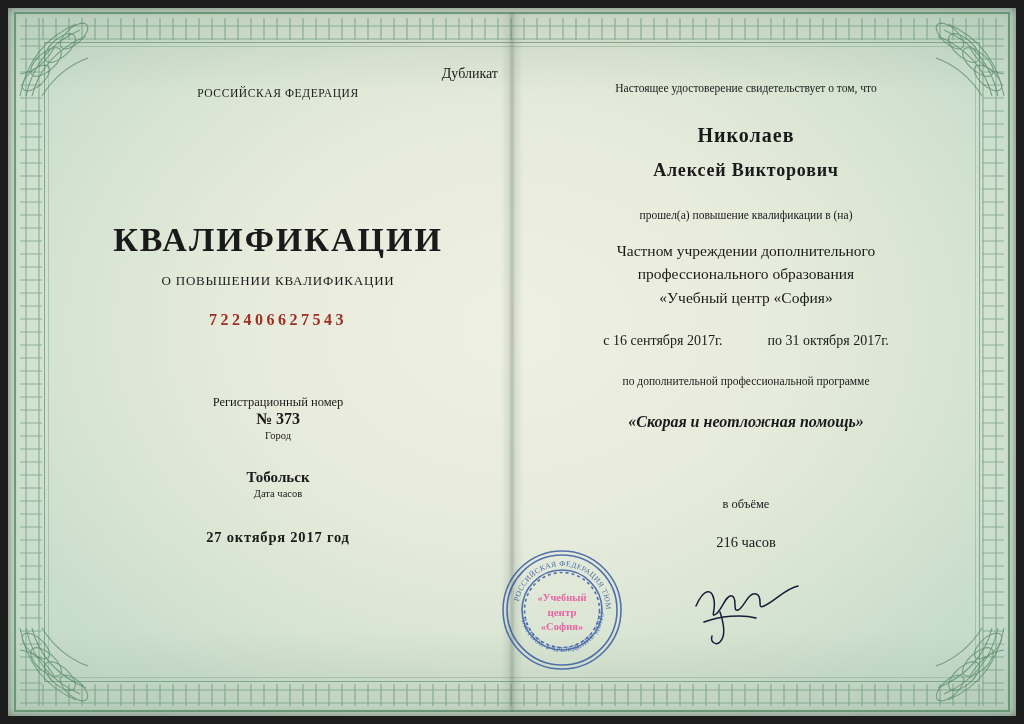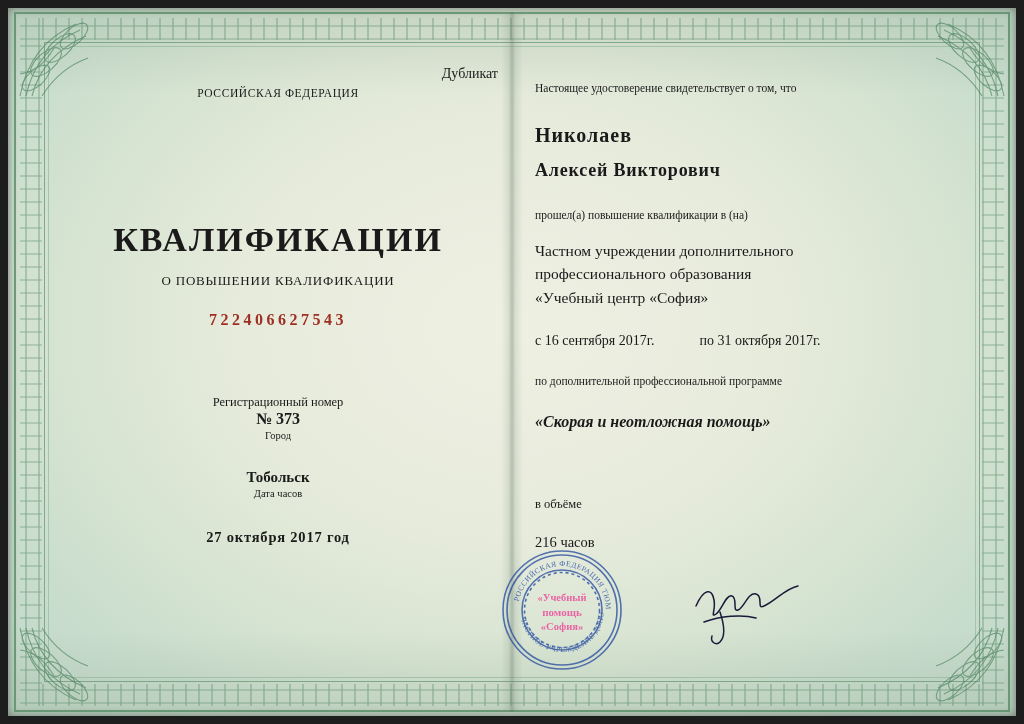--- a/index.html
+++ b/index.html
@@ -100,21 +100,21 @@
   }
 
   
   .col {
     position: absolute;
     top: 56px;
     height: 612px;
     box-sizing: border-box;
   }
   .col-left  { left: 58px;  width: 440px; text-align: center; }
-  .col-right { left: 535px; width: 452px; }
+  .col-right { left: 520px; width: 452px; text-align: center; }
 
   .t { color: #1a1a1a; }
   .dup        { font-size: 14px; margin-top: 10px; text-align: right; }
   .rf         { font-size: 11.5px; letter-spacing: .6px; margin-top: 5px; }
   .title-main { font-size: 34px; font-weight: bold; letter-spacing: 2px; margin-top: 122px; }
   .subtitle   { font-size: 13px; letter-spacing: .8px; margin-top: 14px; }
   .serial     { font-size: 16px; font-weight: bold; letter-spacing: 3.5px; color: #9e2f23; margin-top: 22px; font-family: "Liberation Serif", serif; }
   .doc-kind   { font-size: 15px; font-style: italic; margin-top: 66px; }
   .reg-label  { font-size: 12.5px; margin-top: 66px; }
   .reg-num    { font-size: 16px; font-weight: bold; }
@@ -296,21 +296,21 @@
         <circle cx="62" cy="62" r="40"></circle>
         <circle cx="62" cy="62" r="37.5" stroke-dasharray="3 3"></circle>
       </g>
       <g fill="#2a4fa0" font-family="Liberation Serif, serif" font-size="7.6" letter-spacing=".4">
         <text><textPath href="#arcTop" startOffset="6%">РОССИЙСКАЯ ФЕДЕРАЦИЯ ТЮМЕНСКАЯ ОБЛАСТЬ</textPath></text>
         <text><textPath href="#arcBot" startOffset="6%">ЧАСТНОЕ УЧРЕЖДЕНИЕ ДОПОЛНИТЕЛЬНОГО ОБРАЗОВАНИЯ</textPath></text>
       </g>
     </svg>
     <div class="stamp-text">
       <div class="stamp-l1">«Учебный</div>
-      <div class="stamp-l2">помощь</div>
+      <div class="stamp-l2">центр</div>
       <div class="stamp-l3">«София»</div>
     </div>
   </div>
 
   <svg class="signature" viewBox="0 0 120 70">
     <g fill="none" stroke="#1a1a3a" stroke-width="1.5" stroke-linecap="round">
       <path d="M6 28 C14 10 22 10 24 22 C26 32 20 40 26 36 C32 32 36 16 42 18 C48 20 42 34 48 32 C54 30 58 14 66 16 C74 18 66 32 74 28 C84 24 96 10 108 8"></path>
       <path d="M30 34 C34 46 36 58 30 64 C26 68 20 64 22 58"></path>
       <path d="M14 44 C30 38 52 36 66 40"></path>
     </g>

